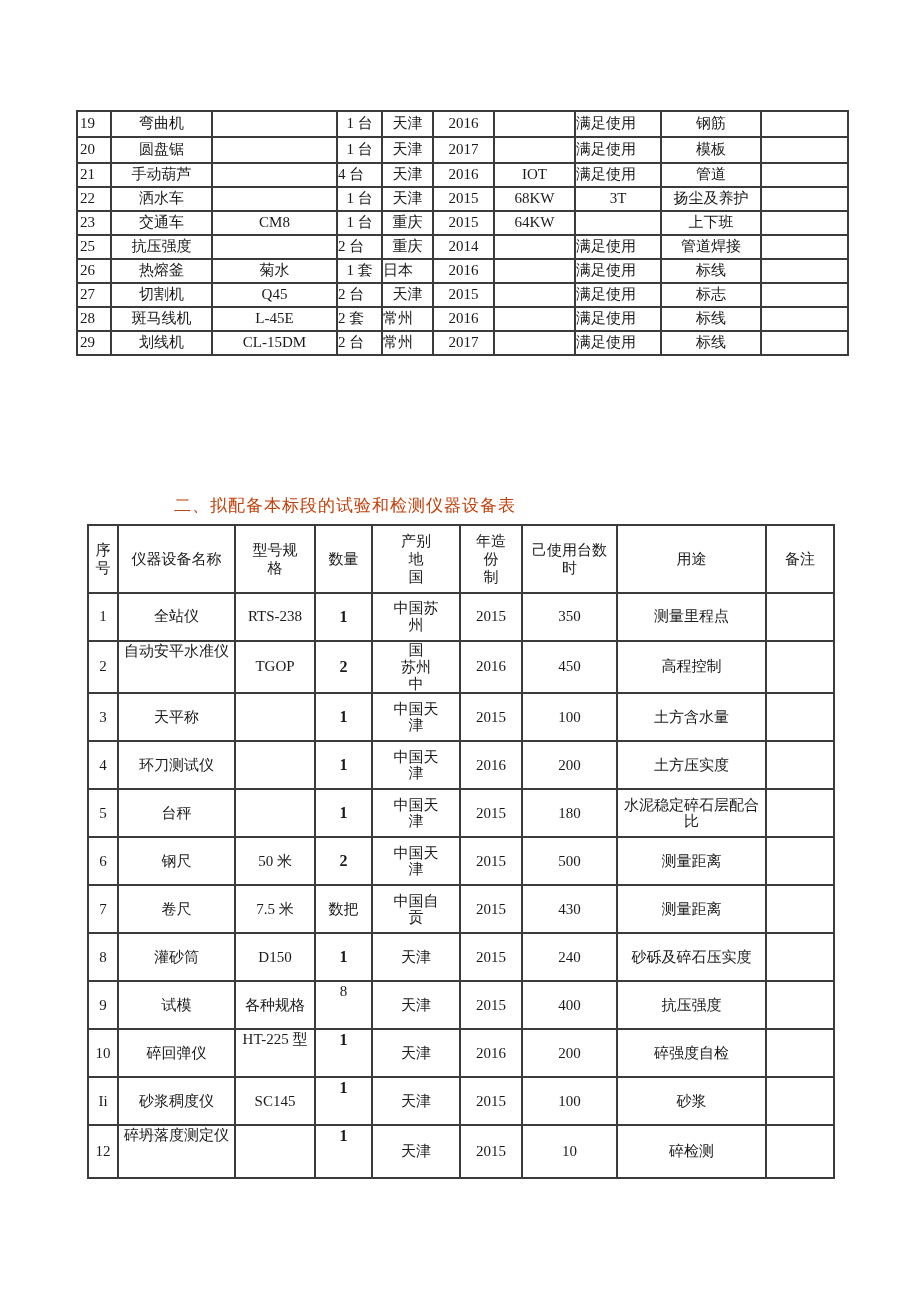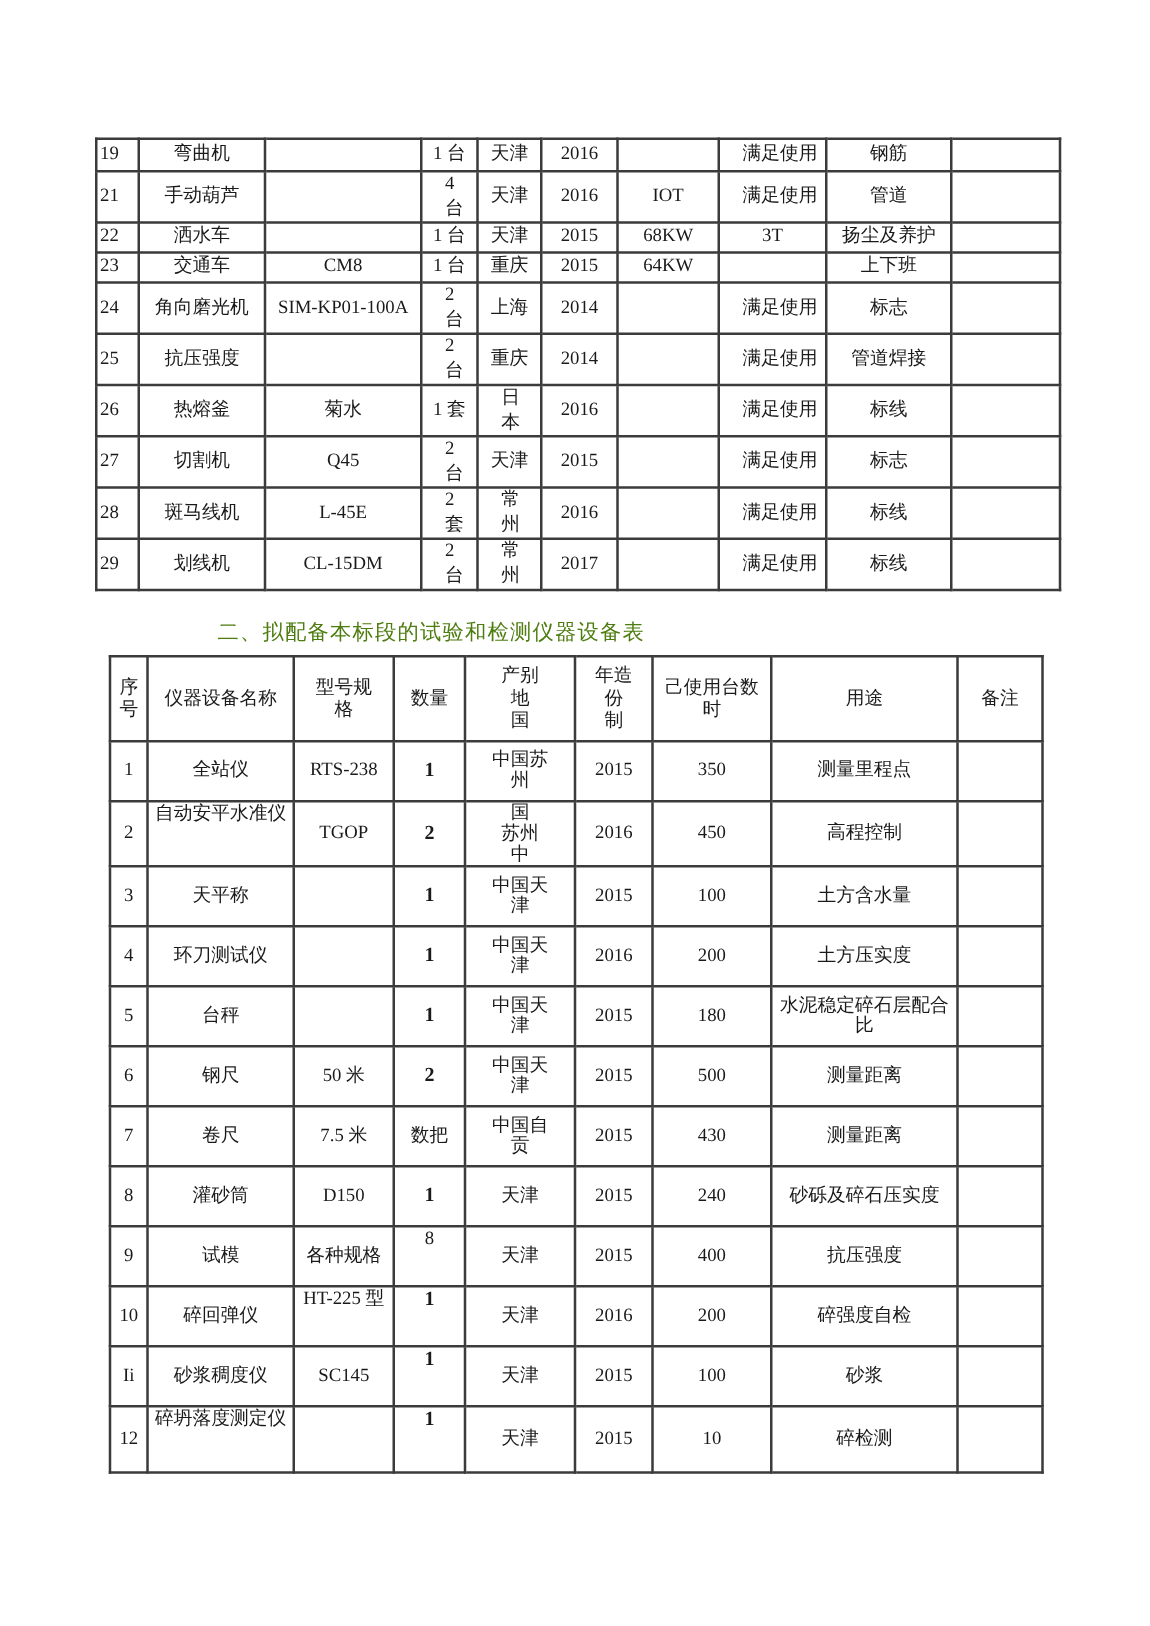--- a/index.html
+++ b/index.html
@@ -16,32 +16,32 @@
     white-space:pre-line; overflow:hidden;
   }
   
   #table1 { left:76px; top:110px; width:771px; }
   #table1 tr { height:24px; }
   #table1 tr:nth-child(1), #table1 tr:nth-child(2) { height:26px; }
   #table1 td:first-child { text-align:left; padding-left:2px; }
   
   .sec-title {
     position:absolute; left:174px; top:494px;
-    font-size:17px; letter-spacing:1px; color:#4d7c0f;
+    font-size:17px; letter-spacing:1px; color:#c2410c;
   }
   
   #table2 { left:87px; top:524px; width:746px; }
   #table2 thead tr { height:68px; }
   #table2 tbody tr { height:48px; }
   #table2 tbody tr:last-child { height:53px; }
   #table2 thead td { line-height:1.2; }
   
   .b { font-weight:bold; font-size:16px; }
   .va-top { vertical-align:top; }
-  .al-left { text-align:left; padding-left:18px; }
+  .al-left { text-align:left; padding-left:0; }
   .ml { line-height:1.12; }
 </style>
 </head>
 <body>
 
 <div class="page">
 
   <table id="table1">
     <colgroup>
       <col style="width:34px">
@@ -62,20 +62,32 @@
           <td></td>
           <td>1 台</td>
           <td>天津</td>
           <td>2016</td>
           <td></td>
           <td class="al-left">满足使用</td>
           <td>钢筋</td>
           <td></td>
         </tr>
         <tr>
+          <td>20</td>
+          <td>圆盘锯</td>
+          <td></td>
+          <td>1 台</td>
+          <td>天津</td>
+          <td>2017</td>
+          <td></td>
+          <td class="al-left">满足使用</td>
+          <td>模板</td>
+          <td></td>
+        </tr>
+        <tr>
           <td>21</td>
           <td>手动葫芦</td>
           <td></td>
           <td class="al-left">4 台</td>
           <td>天津</td>
           <td>2016</td>
           <td>IOT</td>
           <td class="al-left">满足使用</td>
           <td>管道</td>
           <td></td>
@@ -95,32 +107,20 @@
         <tr>
           <td>23</td>
           <td>交通车</td>
           <td>CM8</td>
           <td>1 台</td>
           <td>重庆</td>
           <td>2015</td>
           <td>64KW</td>
           <td></td>
           <td>上下班</td>
-          <td></td>
-        </tr>
-        <tr>
-          <td>24</td>
-          <td>角向磨光机</td>
-          <td>SIM-KP01-100A</td>
-          <td class="al-left">2 台</td>
-          <td>上海</td>
-          <td>2014</td>
-          <td></td>
-          <td class="al-left">满足使用</td>
-          <td>标志</td>
           <td></td>
         </tr>
         <tr>
           <td>25</td>
           <td>抗压强度</td>
           <td></td>
           <td class="al-left">2 台</td>
           <td>重庆</td>
           <td>2014</td>
           <td></td>

